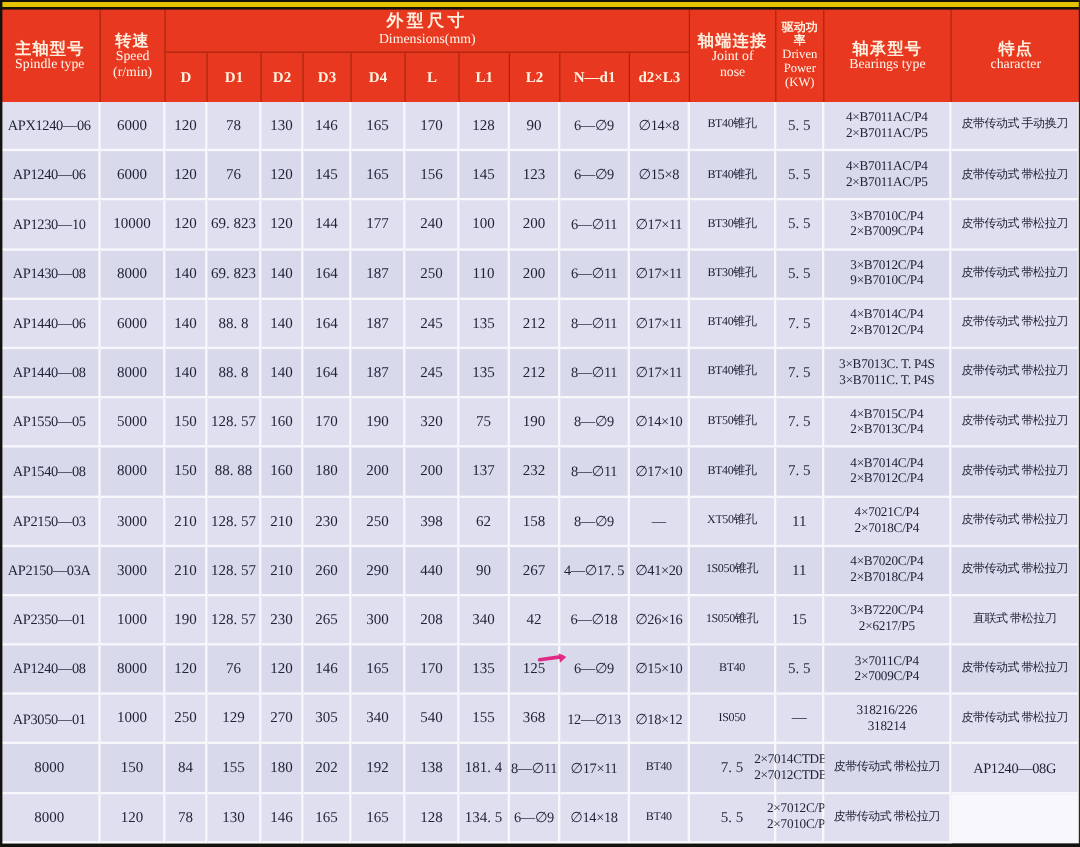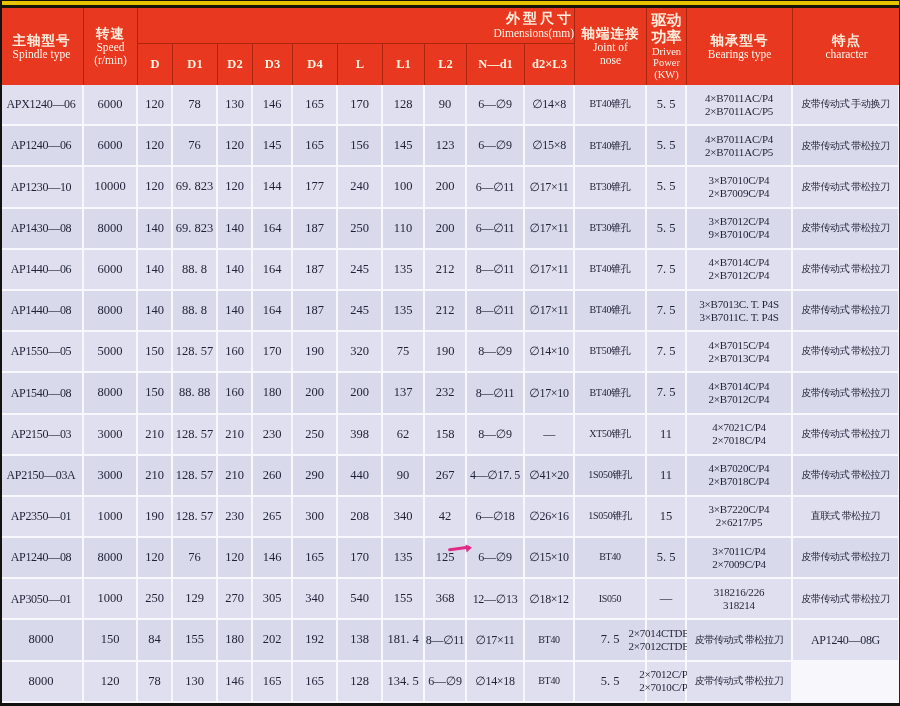--- a/index.html
+++ b/index.html
@@ -20,25 +20,25 @@
     grid-template-columns:84px 54px 35px 45px 35px 40px 45px 45px 42px 42px 58px 50px 72px 40px 106px 107px;
     grid-template-rows:36px 41px;
     background:#e8381f;color:#fdf5e6;
   }
   .hcell{display:flex;flex-direction:column;align-items:center;justify-content:center;
     border-right:1.5px solid rgba(150,30,10,.75);line-height:1.12;text-align:center;}
   .hcell.last{border-right:none;}
   .span2{grid-row:1/3;}
   .h-zh{font-weight:bold;font-size:14px;letter-spacing:1px;color:#ffeede;}
   .h-en{font-size:11.5px;color:#fef8ee;}
-  .h-dims{grid-column:3/13;grid-row:1;border-bottom:1.5px solid rgba(150,30,10,.75);align-items:flex-end;}
+  .h-dims{grid-column:3/13;grid-row:1;border-bottom:1.5px solid rgba(150,30,10,.75);}
   .h-dims .h-zh{letter-spacing:3px;}
   .subcell{grid-row:2;display:flex;align-items:center;justify-content:center;
     border-right:1.5px solid rgba(150,30,10,.75);font-weight:bold;font-size:12.5px;color:#fff4e2;}
-  .h-power .h-zh{font-size:15px;letter-spacing:0;font-family:Liberation Serif, serif;}
+  .h-power .h-zh{font-size:10px;letter-spacing:0;font-family:Liberation Serif, serif;}
   .h-power .h-en{font-size:10.5px;}
   .h-joint .h-zh,.h-bear .h-zh,.h-char .h-zh,.h-spindle .h-zh,.h-speed .h-zh{font-size:13.5px;}
 
   .tbody{
     position:absolute;left:0;top:85px;width:900px;height:618px;
     display:grid;
     grid-template-columns:84px 54px 35px 45px 35px 40px 45px 45px 42px 42px 58px 50px 72px 40px 106px 107px;
     grid-auto-rows:41.2px;
     background:#f8f8fc;color:#1f2136;
   }

